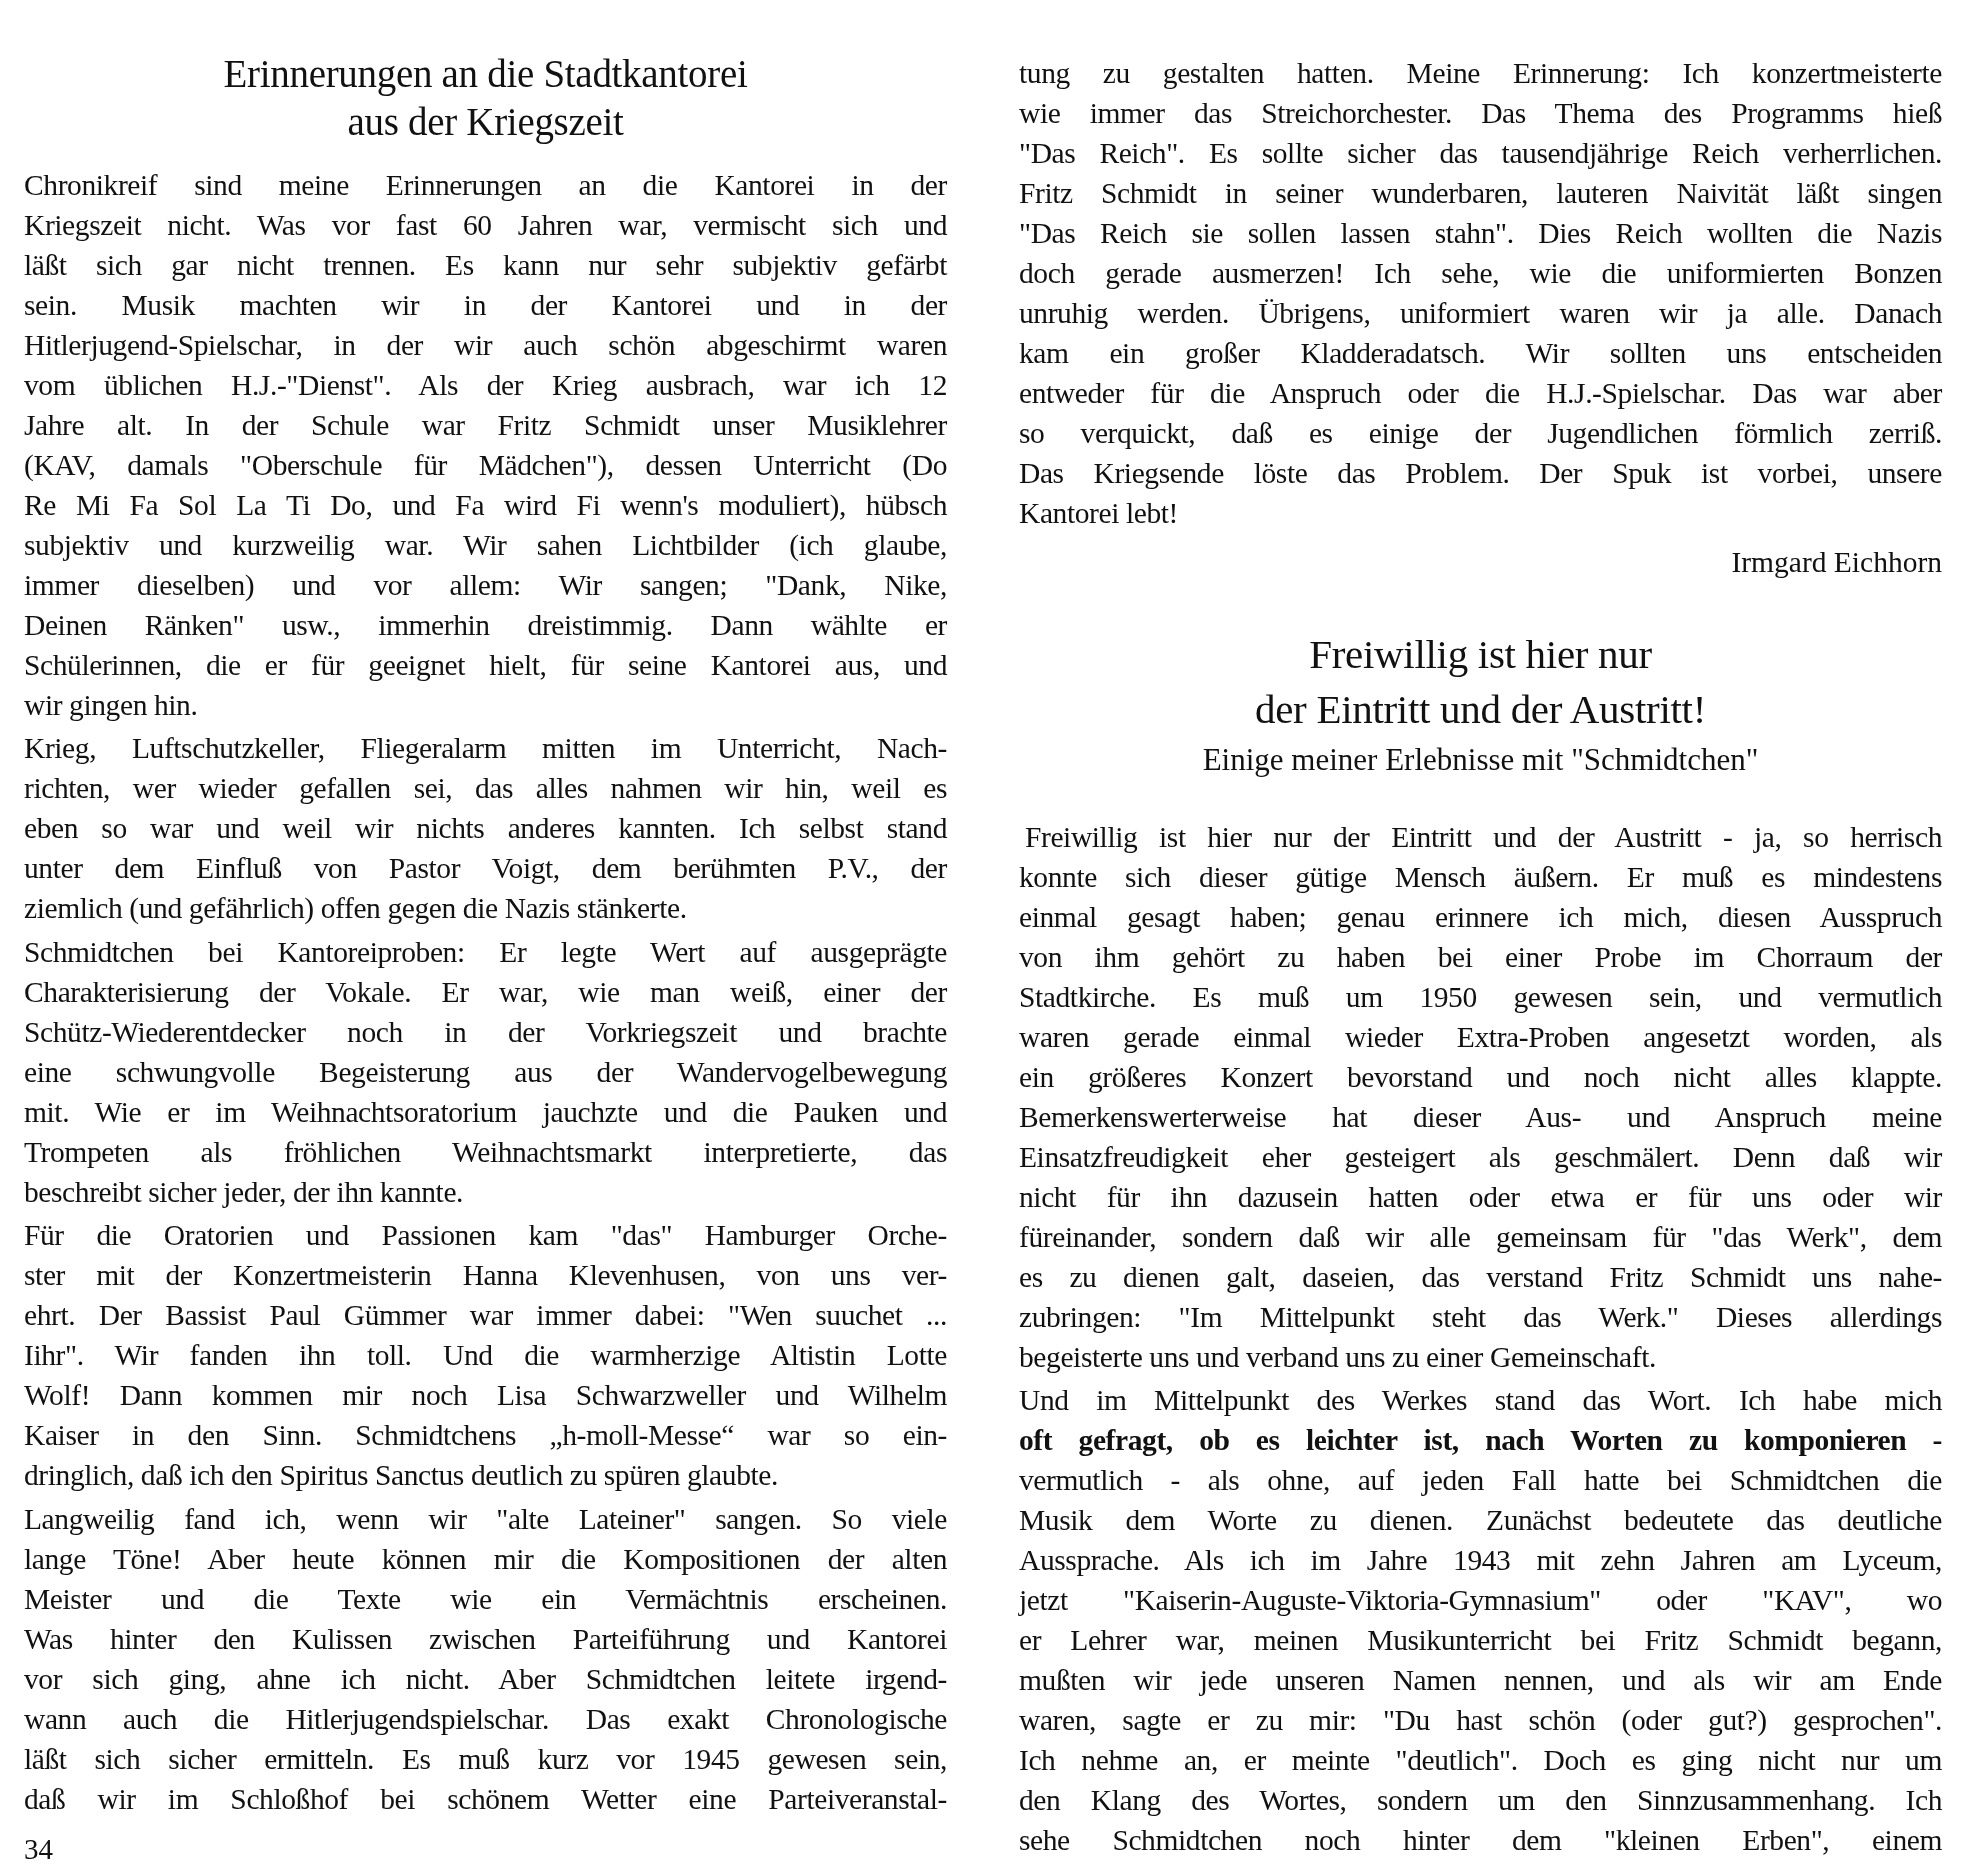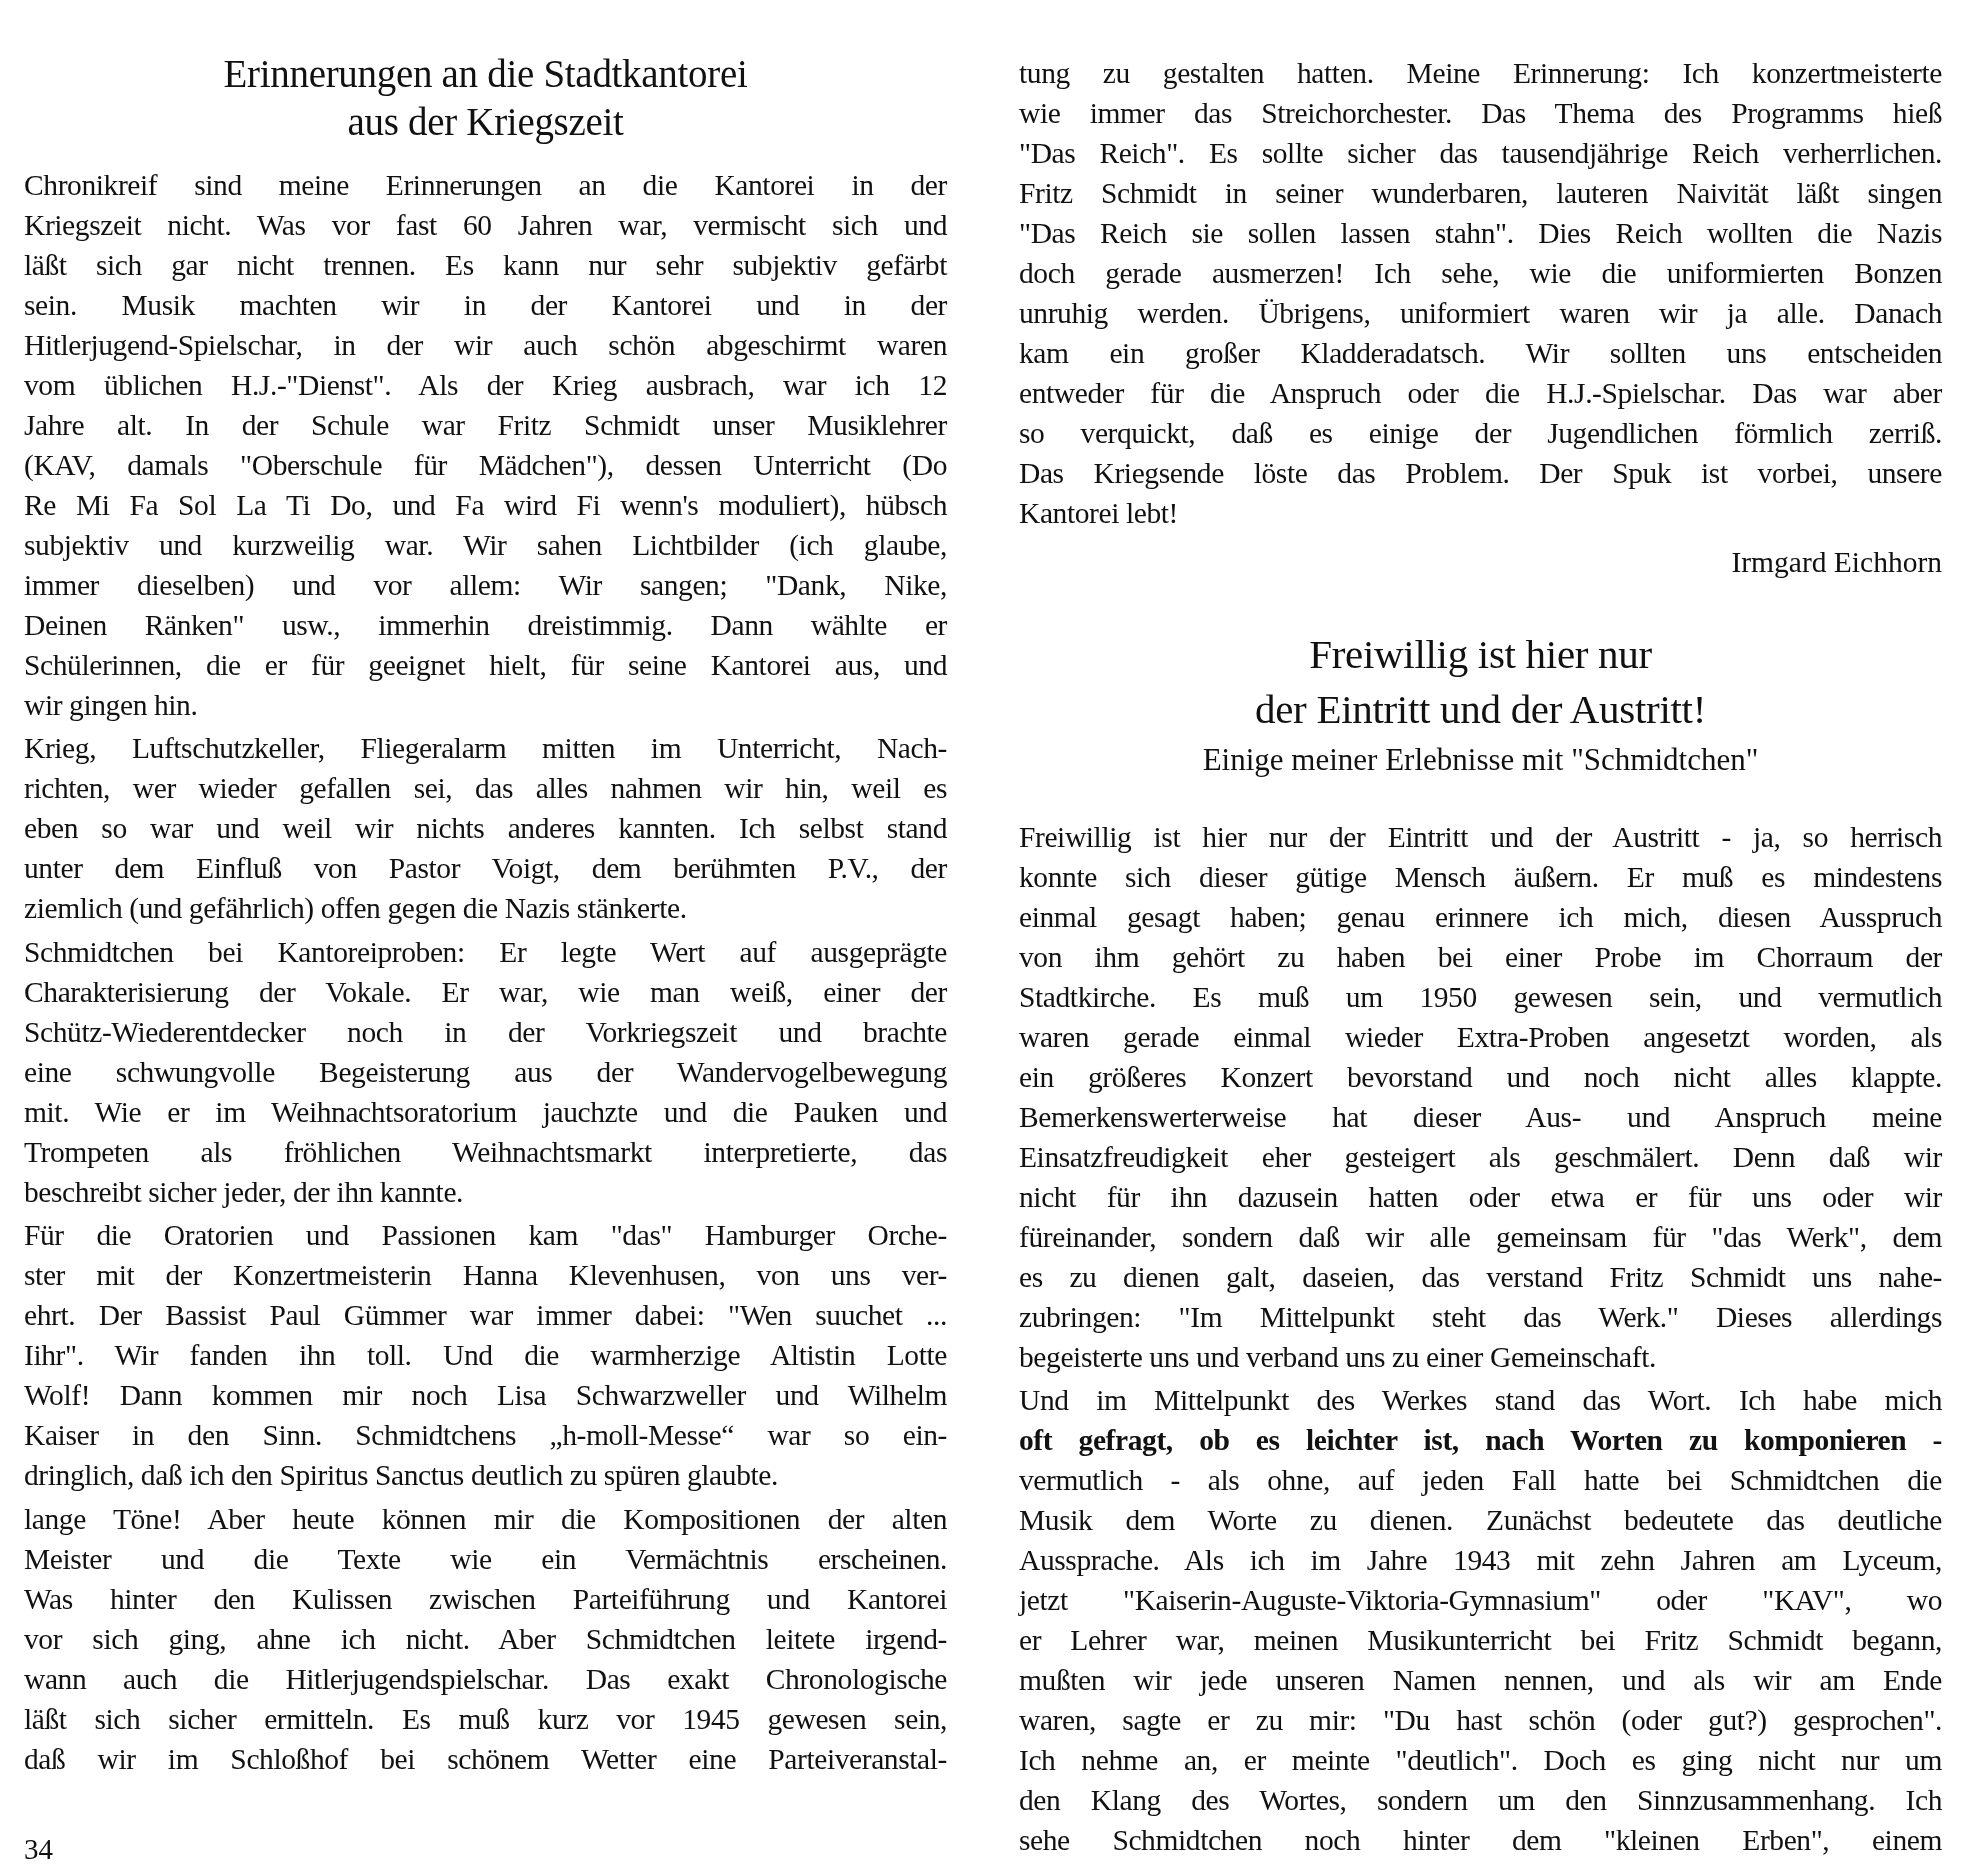--- a/index.html
+++ b/index.html
@@ -73,20 +73,21 @@
       <div class="para">
         <div class="line" style="white-space: normal;"><span style="white-space: nowrap; word-spacing: 0px;">Für die Oratorien und Passionen kam "das" Hamburger Orche-</span></div>
         <div class="line" style="white-space: normal;"><span style="white-space: nowrap; word-spacing: 0px;">ster mit der Konzertmeisterin Hanna Klevenhusen, von uns ver-</span></div>
         <div class="line" style="white-space: normal;"><span style="white-space: nowrap; word-spacing: 0px;">ehrt. Der Bassist Paul Gümmer war immer dabei: "Wen suuchet ...</span></div>
         <div class="line" style="white-space: normal;"><span style="white-space: nowrap; word-spacing: 0px;">Iihr". Wir fanden ihn toll. Und die warmherzige Altistin Lotte</span></div>
         <div class="line" style="white-space: normal;"><span style="white-space: nowrap; word-spacing: 0px;">Wolf! Dann kommen mir noch Lisa Schwarzweller und Wilhelm</span></div>
         <div class="line" style="white-space: normal;"><span style="white-space: nowrap; word-spacing: 0px;">Kaiser in den Sinn. Schmidtchens „h-moll-Messe“ war so ein-</span></div>
         <div class="line last" style="white-space: normal;"><span style="white-space: nowrap;">dringlich, daß ich den Spiritus Sanctus deutlich zu spüren glaubte.</span></div>
       </div>
       <div class="para">
+        <div class="line" style="white-space: normal;"><span style="white-space: nowrap; word-spacing: 0px;">Langweilig fand ich, wenn wir "alte Lateiner" sangen. So viele</span></div>
         <div class="line" style="white-space: normal;"><span style="white-space: nowrap; word-spacing: 0px;">lange Töne! Aber heute können mir die Kompositionen der alten</span></div>
         <div class="line" style="white-space: normal;"><span style="white-space: nowrap; word-spacing: 0px;">Meister und die Texte wie ein Vermächtnis erscheinen.</span></div>
         <div class="line" style="white-space: normal;"><span style="white-space: nowrap; word-spacing: 0px;">Was hinter den Kulissen zwischen Parteiführung und Kantorei</span></div>
         <div class="line" style="white-space: normal;"><span style="white-space: nowrap; word-spacing: 0px;">vor sich ging, ahne ich nicht. Aber Schmidtchen leitete irgend-</span></div>
         <div class="line" style="white-space: normal;"><span style="white-space: nowrap; word-spacing: 0px;">wann auch die Hitlerjugendspielschar. Das exakt Chronologische</span></div>
         <div class="line" style="white-space: normal;"><span style="white-space: nowrap; word-spacing: 0px;">läßt sich sicher ermitteln. Es muß kurz vor 1945 gewesen sein,</span></div>
         <div class="line" style="white-space: normal;"><span style="white-space: nowrap; word-spacing: 0px;">daß wir im Schloßhof bei schönem Wetter eine Parteiveranstal-</span></div>
       </div>
     </div>
 </div>
@@ -112,21 +113,21 @@
   <p class="signature" style="margin-top:8.6px">Irmgard Eichhorn</p>
   <div style="height:45px"></div>
   <h1 class="title" style="font-size:41px;line-height:55px;">
     <div>Freiwillig ist hier nur</div>
     <div>der Eintritt und der Austritt!</div>
   </h1>
   <h2 class="subtitle" style="margin-top:3.4px">Einige meiner Erlebnisse mit "Schmidtchen"</h2>
   <div style="height:38px"></div>
   <div id="right-body">
       <div class="para">
-        <div class="line" style="white-space: normal;"><span style="white-space: nowrap; word-spacing: 0px;">Freiwillig ist hier nur der Eintritt und der Austritt - ja, so herrisch</span></div>
+        <div class="line" style="white-space: normal; margin-left: 6px;"><span style="white-space: nowrap; word-spacing: 0px;">Freiwillig ist hier nur der Eintritt und der Austritt - ja, so herrisch</span></div>
         <div class="line" style="white-space: normal;"><span style="white-space: nowrap; word-spacing: 0px;">konnte sich dieser gütige Mensch äußern. Er muß es mindestens</span></div>
         <div class="line" style="white-space: normal;"><span style="white-space: nowrap; word-spacing: 0px;">einmal gesagt haben; genau erinnere ich mich, diesen Ausspruch</span></div>
         <div class="line" style="white-space: normal;"><span style="white-space: nowrap; word-spacing: 0px;">von ihm gehört zu haben bei einer Probe im Chorraum der</span></div>
         <div class="line" style="white-space: normal;"><span style="white-space: nowrap; word-spacing: 0px;">Stadtkirche. Es muß um 1950 gewesen sein, und vermutlich</span></div>
         <div class="line" style="white-space: normal;"><span style="white-space: nowrap; word-spacing: 0px;">waren gerade einmal wieder Extra-Proben angesetzt worden, als</span></div>
         <div class="line" style="white-space: normal;"><span style="white-space: nowrap; word-spacing: 0px;">ein größeres Konzert bevorstand und noch nicht alles klappte.</span></div>
         <div class="line" style="white-space: normal;"><span style="white-space: nowrap; word-spacing: 0px;">Bemerkenswerterweise hat dieser Aus- und Anspruch meine</span></div>
         <div class="line" style="white-space: normal;"><span style="white-space: nowrap; word-spacing: 0px;">Einsatzfreudigkeit eher gesteigert als geschmälert. Denn daß wir</span></div>
         <div class="line" style="white-space: normal;"><span style="white-space: nowrap; word-spacing: 0px;">nicht für ihn dazusein hatten oder etwa er für uns oder wir</span></div>
         <div class="line" style="white-space: normal;"><span style="white-space: nowrap; word-spacing: 0px;">füreinander, sondern daß wir alle gemeinsam für "das Werk", dem</span></div>

